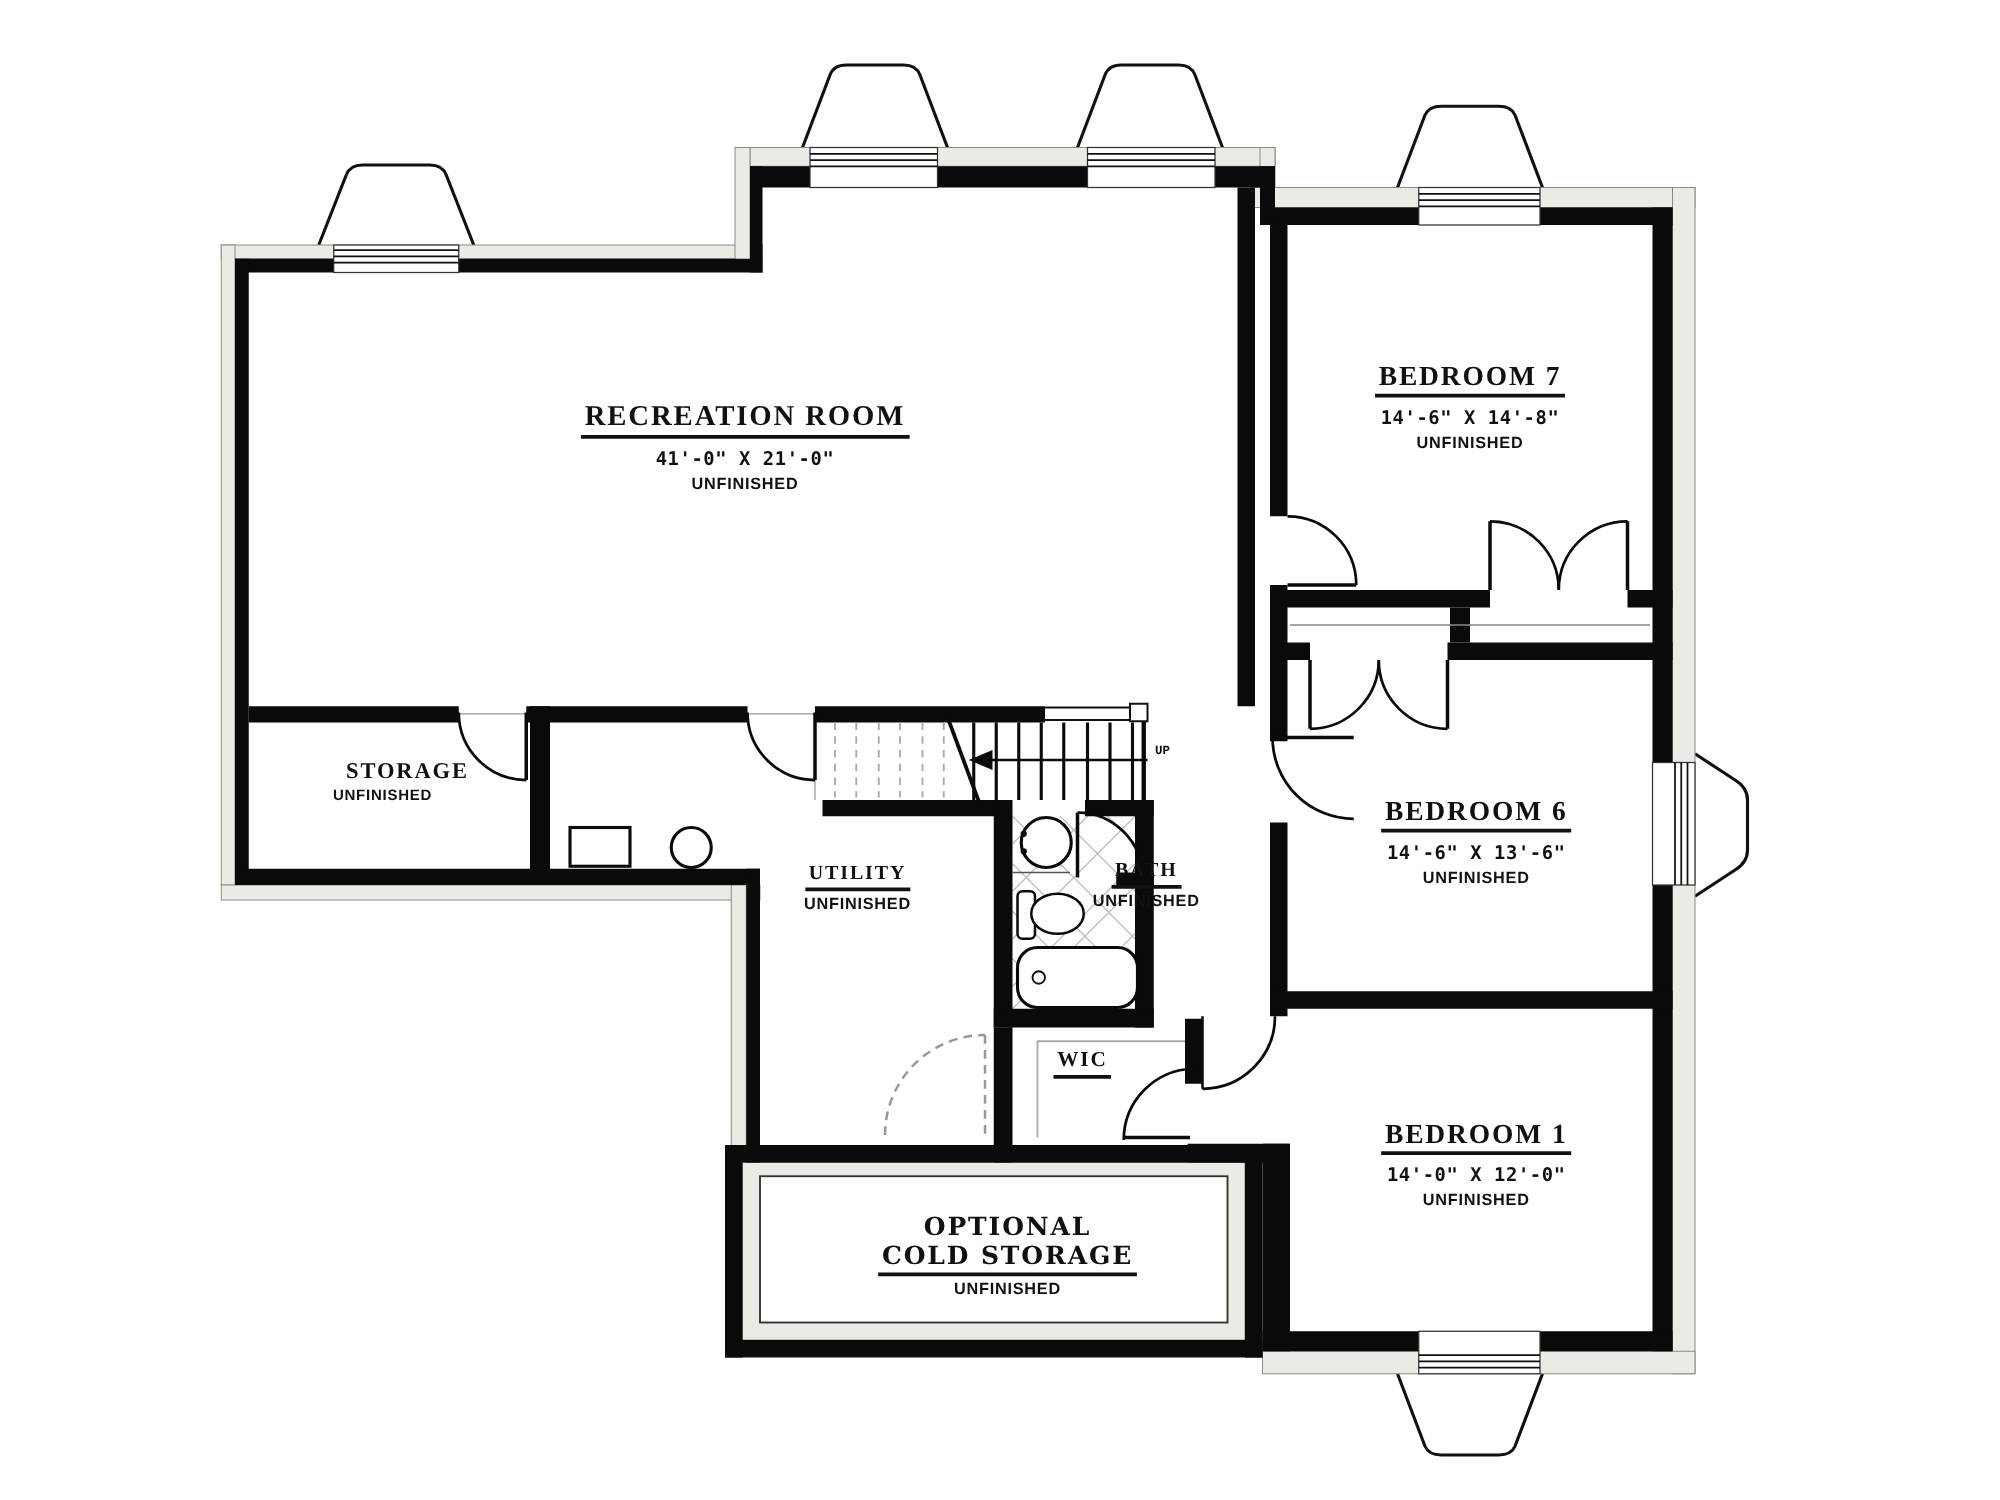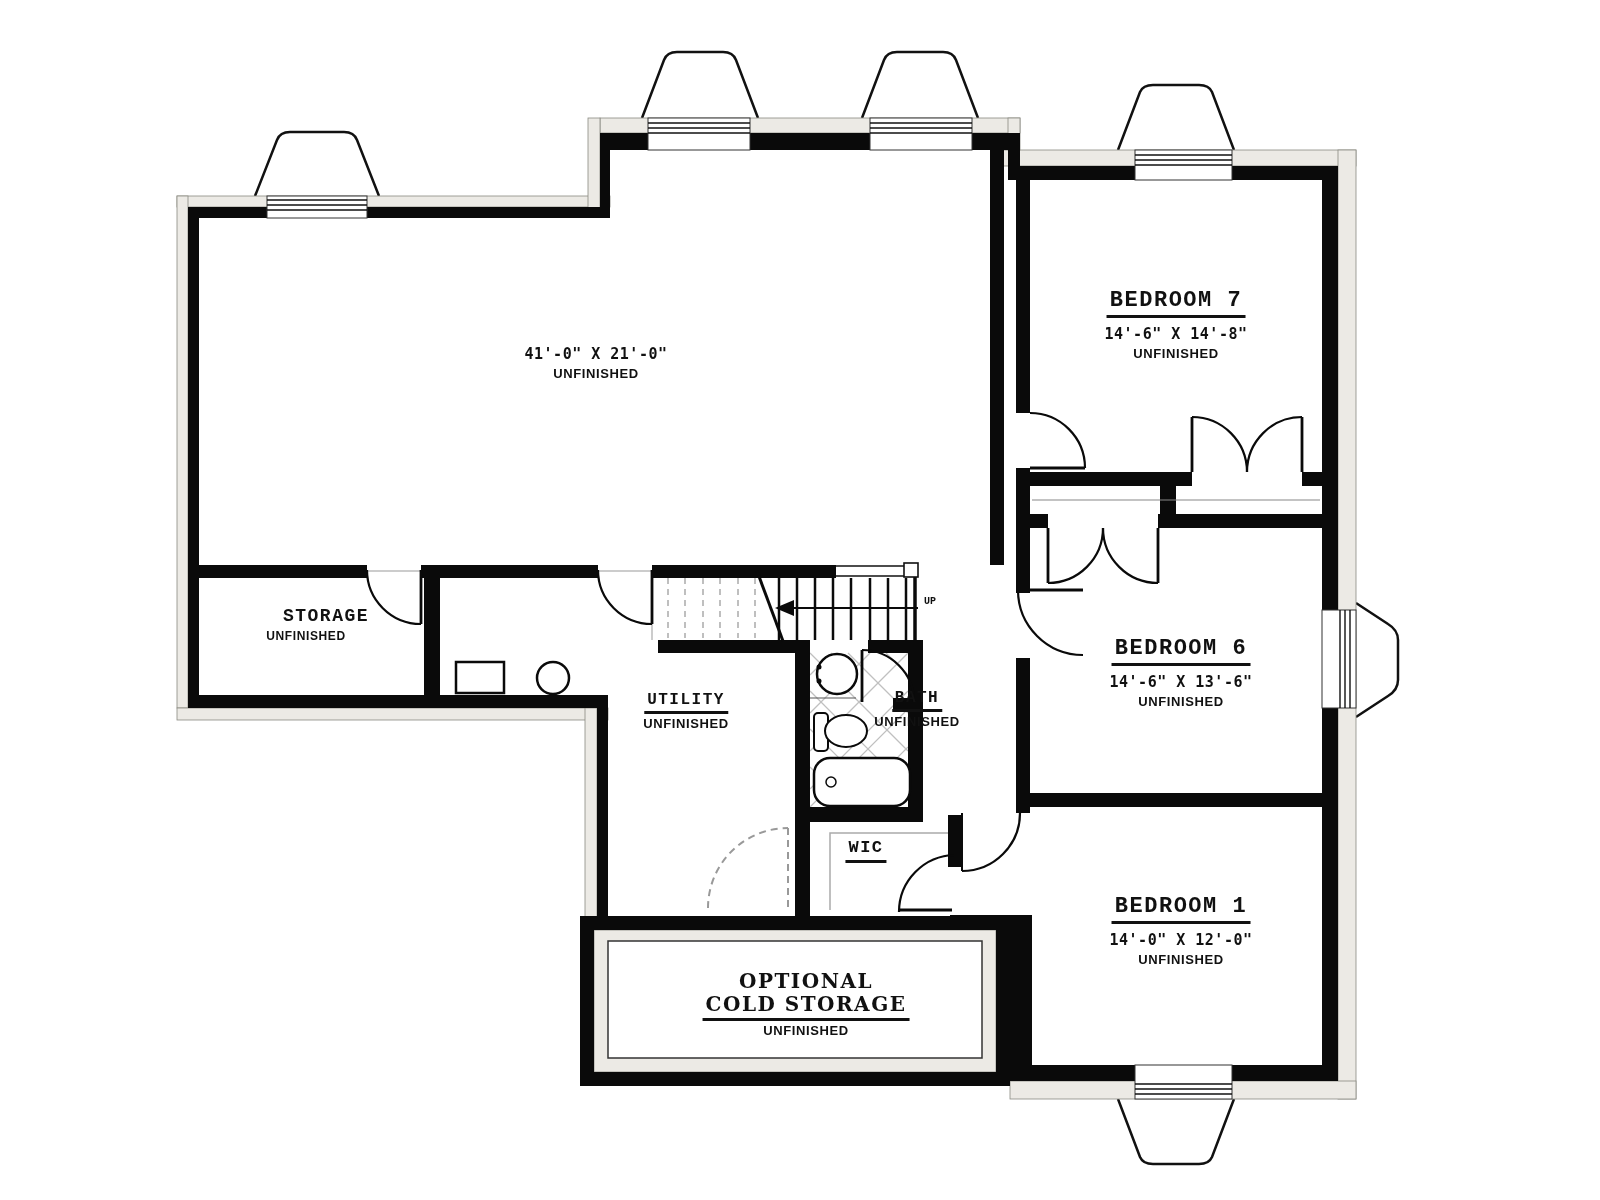--- a/index.html
+++ b/index.html
@@ -1,20 +1,20 @@
 <!DOCTYPE html>
 <html><head>
 <meta charset="utf-8">
 <style>
   html,body{margin:0;padding:0;background:#fff;}
   .plan{position:relative;width:1600px;height:1200px;background:#ffffff;overflow:hidden;
         font-family:"Liberation Sans",sans-serif;color:#111;}
   .plan svg{position:absolute;left:0;top:0;}
   .lbl{position:absolute;transform:translateX(-50%);text-align:center;line-height:1.15;white-space:nowrap;}
-  .room-title{display:inline-block;font-family:Liberation Mono, monospace;font-weight:bold;letter-spacing:1.5px;}
+  .room-title{display:inline-block;font-family:Liberation Serif, serif;font-weight:bold;letter-spacing:1.5px;}
   .u{border-bottom:3px solid #111;padding:0 3px 2px 3px;}
   .t23{font-size:23px;} .t22{font-size:22px;} .t20{font-size:16px;} .t18{font-size:18px;margin-left:40px;} .t17{font-size:17px;}
   .dims{font-family:"DejaVu Sans Mono",monospace;font-weight:bold;font-size:15px;margin-top:8px;letter-spacing:.5px;}
   .status{font-family:"Liberation Sans",sans-serif;font-weight:bold;font-size:13px;margin-top:3px;letter-spacing:.6px;}
   .status.small{font-size:12px;}
   .uplbl{position:absolute;font-family:Liberation Mono, monospace;font-weight:bold;font-size:10px;}
   .coldline{display:inline-block;font-family:"DejaVu Serif",serif;font-weight:bold;letter-spacing:1.5px;font-size:20px;}
 </style>
 </head>
 <body>
@@ -232,21 +232,21 @@
       <circle cx="831" cy="782" r="5" stroke-width="1.5" fill="none"></circle>
     </g>
     <rect x="456" y="662" width="48" height="31" fill="#fff" stroke="#0a0a0a" stroke-width="2.5"></rect>
     <circle cx="553" cy="678" r="16" fill="#fff" stroke="#0a0a0a" stroke-width="2.5"></circle>
     <polyline points="948,833 830,833 830,910" fill="none" stroke="#aaa" stroke-width="1.5"></polyline>
     <line x1="1032" y1="500" x2="1320" y2="500" stroke="#888" stroke-width="1.2"></line>
   </g>
 </svg>
 
   <div class="lbl" style="left:596px;top:320px;">
-    <br>
+    <div class="room-title t23 u">RECREATION ROOM</div><br>
     <div class="dims">41'-0" X 21'-0"</div>
     <div class="status">UNFINISHED</div>
   </div>
 
   <div class="lbl" style="left:1176px;top:288px;">
     <div class="room-title t22 u">BEDROOM 7</div><br>
     <div class="dims">14'-6" X 14'-8"</div>
     <div class="status">UNFINISHED</div>
   </div>
 

